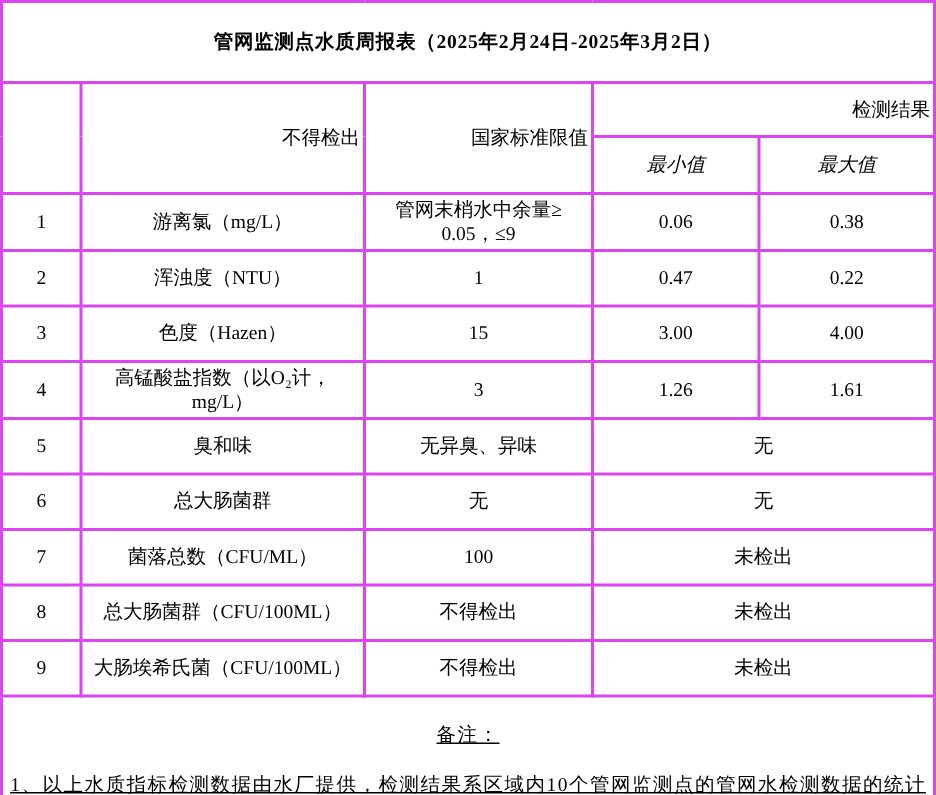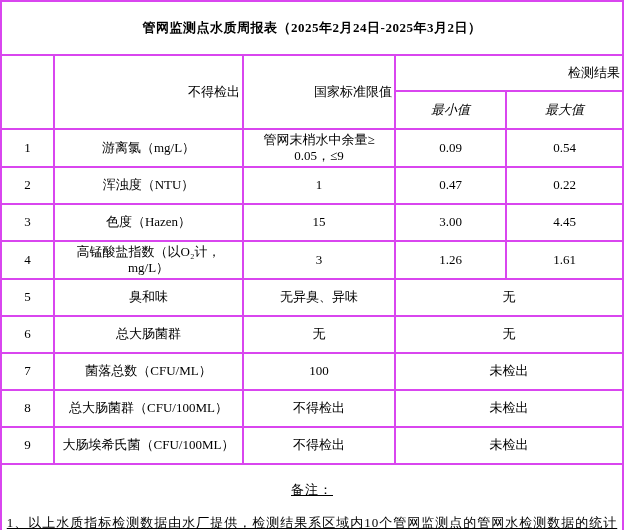--- a/index.html
+++ b/index.html
@@ -73,36 +73,36 @@
     <tr class="hdr-b">
       <td>最小值</td>
       <td>最大值</td>
     </tr>
 
     <tr class="data-row tall">
       <td>1</td>
       <td>游离氯（mg/L）</td>
       <td>管网末梢水中余量≥
 0.05，≤9</td>
-      <td>0.09</td>
-      <td>0.54</td>
+      <td>0.06</td>
+      <td>0.38</td>
     </tr>
     <tr class="data-row">
       <td>2</td>
       <td>浑浊度（NTU）</td>
       <td>1</td>
       <td>0.47</td>
       <td>0.22</td>
     </tr>
     <tr class="data-row">
       <td>3</td>
       <td>色度（Hazen）</td>
       <td>15</td>
       <td>3.00</td>
-      <td>4.45</td>
+      <td>4.00</td>
     </tr>
     <tr class="data-row tall">
       <td>4</td>
       <td>高锰酸盐指数（以O₂计，mg/L）</td>
       <td>3</td>
       <td>1.26</td>
       <td>1.61</td>
     </tr>
 
     <tr class="data-row">

